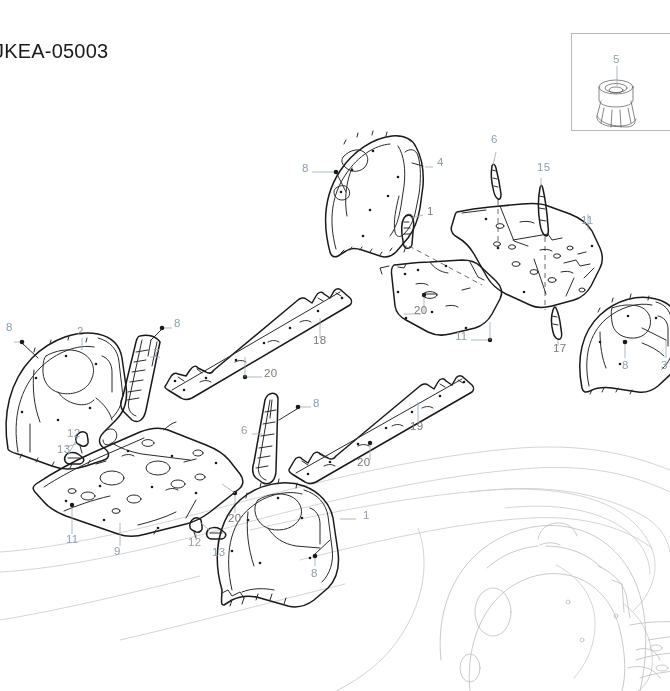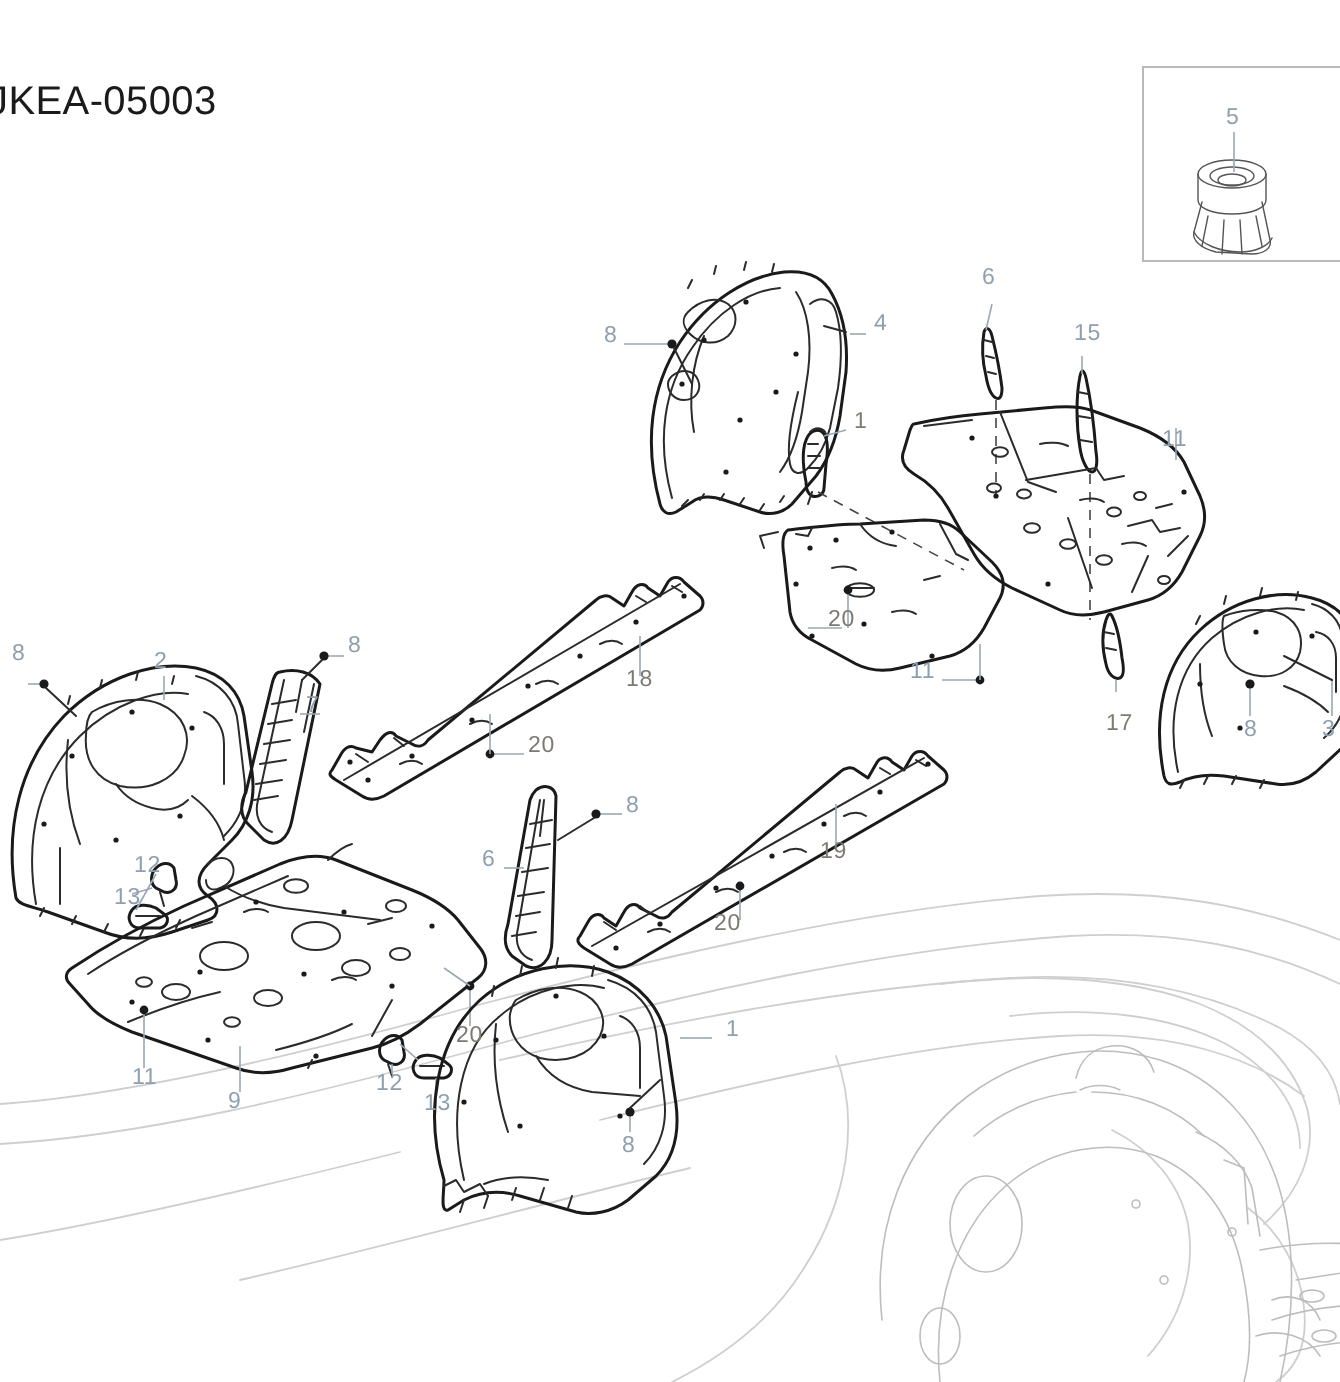--- a/index.html
+++ b/index.html
@@ -507,21 +507,21 @@
   </svg>
 
   <div class="callout" style="left:302px;top:162px">8</div>
   <div class="callout" style="left:437px;top:156px">4</div>
   <div class="callout dark" style="left:427px;top:205px">1</div>
   <div class="callout" style="left:491px;top:133px">6</div>
   <div class="callout" style="left:537px;top:161px">15</div>
   <div class="callout" style="left:581px;top:214px">11</div>
   <div class="callout dark" style="left:414px;top:304px">20</div>
   <div class="callout" style="left:455px;top:330px">11</div>
-  <div class="callout dark" style="left:553px;top:356px">17</div>
+  <div class="callout dark" style="left:553px;top:342px">17</div>
   <div class="callout" style="left:622px;top:359px">8</div>
   <div class="callout" style="left:661px;top:359px">3</div>
   <div class="callout" style="left:6px;top:321px">8</div>
   <div class="callout" style="left:77px;top:325px">2</div>
   <div class="callout" style="left:174px;top:317px">8</div>
   <div class="callout" style="left:153px;top:347px">7</div>
   <div class="callout dark" style="left:313px;top:334px">18</div>
   <div class="callout dark" style="left:264px;top:367px">20</div>
   <div class="callout" style="left:313px;top:397px">8</div>
   <div class="callout" style="left:241px;top:424px">6</div>

